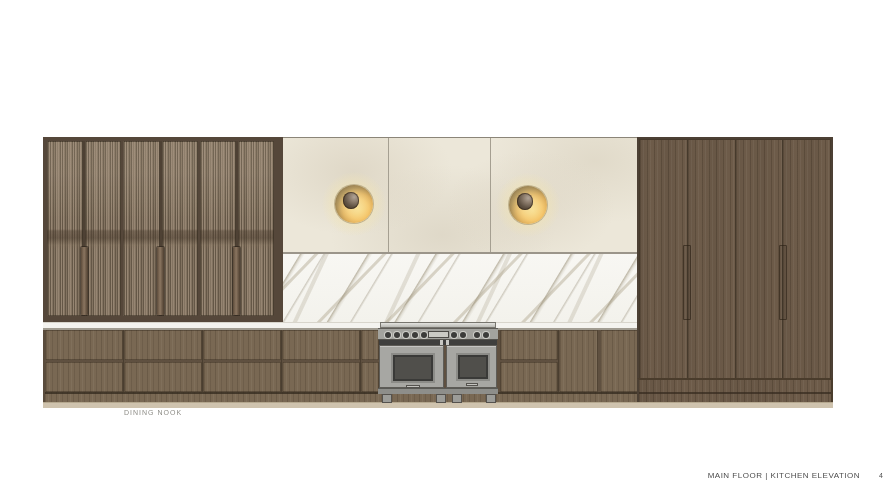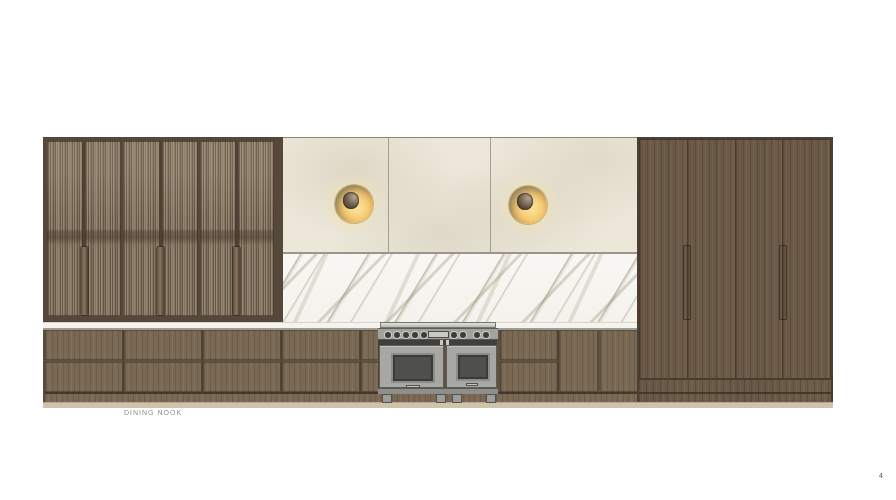--- a/index.html
+++ b/index.html
@@ -241,14 +241,15 @@
       <div class="recessed-pull" style="left:140px"></div>
     </div>
     <div class="right-base wood-tall">
       <div class="groove"></div>
     </div>
 
     <div class="toe"></div>
   </div>
 
   <div class="nook-label">DINING NOOK</div>
+  <div class="footer">MAIN FLOOR | KITCHEN ELEVATION</div>
   <div class="page-num">4</div>
 </div>
 
 </body></html>

